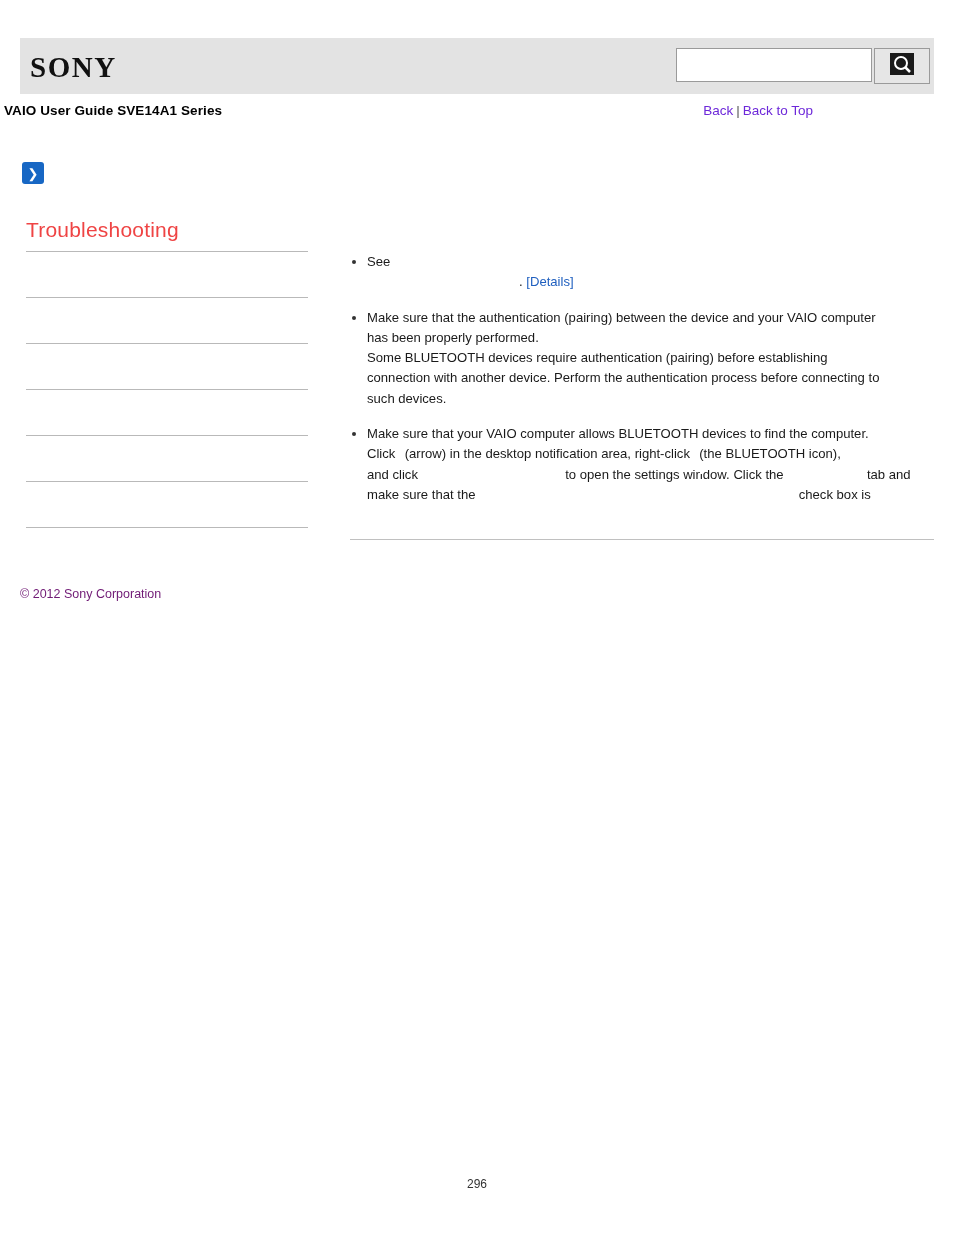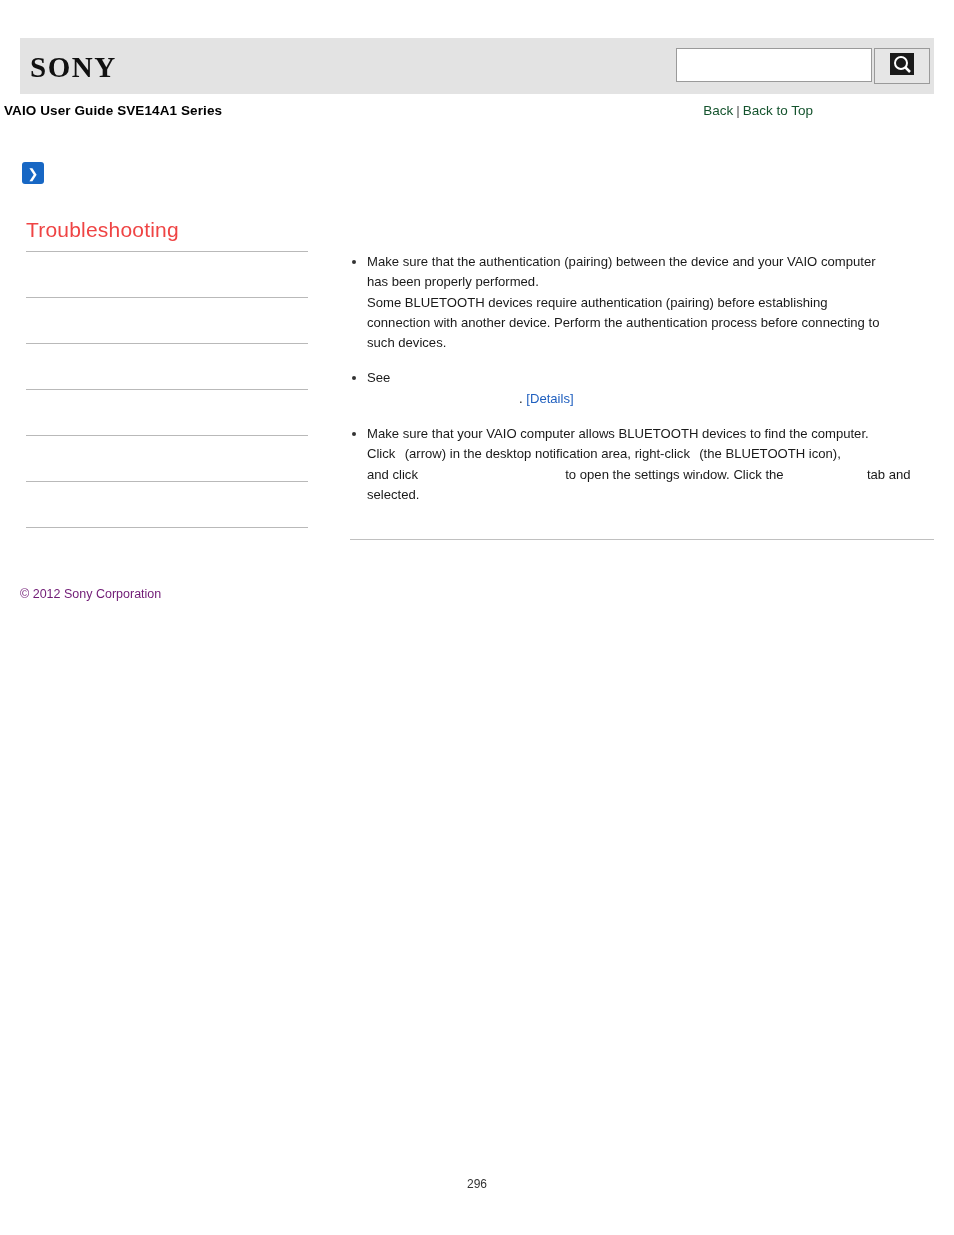--- a/index.html
+++ b/index.html
@@ -91,21 +91,21 @@
   }
   .nav-links {
     position: absolute;
     right: 20px;
     top: 103px;
     font-size: 13.5px;
     color: #4a4a4a;
     white-space: nowrap;
   }
   .nav-links a {
-    color: #14532d;
+    color: #6d28d9;
     text-decoration: none;
     margin-top: 12px;
   }
   .nav-sep {
     color: #555555;
     padding: 0 3px;
   }
 
   
   .arrow-marker {
@@ -320,51 +320,55 @@
     </div>
     <div class="sidebar-item">
       <span></span>
     </div>
   </div>
 
   <div class="content">
     <ul class="bullets">
 
       <li>
+        <div class="see-line">See</div>
+        <div class="details-line"><span>.</span>
+          <a href="#" class="details-link">[Details]</a>
+        </div>
+      </li>
+
+      <li>
         <div>Make sure that the authentication (pairing) between the device and your VAIO computer</div>
         <div>has been properly performed.</div>
         <div>Some BLUETOOTH devices require authentication (pairing) before establishing</div>
         <div>connection with another device. Perform the authentication process before connecting to</div>
         <div>such devices.</div>
-      </li>
-
-      <li>
-        <div class="see-line">See</div>
-        <div class="details-line"><span>.</span>
-          <a href="#" class="details-link">[Details]</a>
-        </div>
       </li>
 
       <li>
         <div>Make sure that your VAIO computer allows BLUETOOTH devices to find the computer.</div>
         <div>
           <span>Click</span>
           <span class="inline-icon"><span class="tray-arrow"></span></span>
           <span>(arrow) in the desktop notification area, right-click</span>
           <span class="inline-icon"><span class="bt-icon"></span></span>
           <span>(the BLUETOOTH icon),</span>
         </div>
         <div>
           <span>and click</span>
           <span class="gap-inline" style="width:140px"></span>
           <span>to open the settings window. Click the</span>
           <span class="gap-inline" style="width:76px"></span>
           <span>tab and</span>
         </div>
-        <div>selected.</div>
+        <div>
+          <span>make sure that the</span>
+          <span class="gap-inline" style="width:316px"></span>
+          <span>check box is</span>
+        </div>
       </li>
 
     </ul>
   </div>
 
   <div class="content-rule"></div>
 
   <div class="copyright">© 2012 Sony Corporation</div>
   <div class="page-number">296</div>
 

